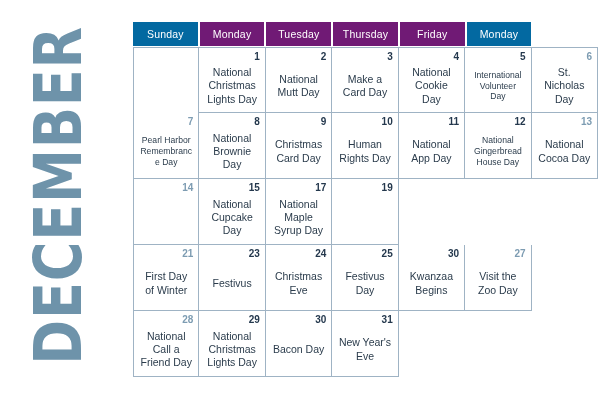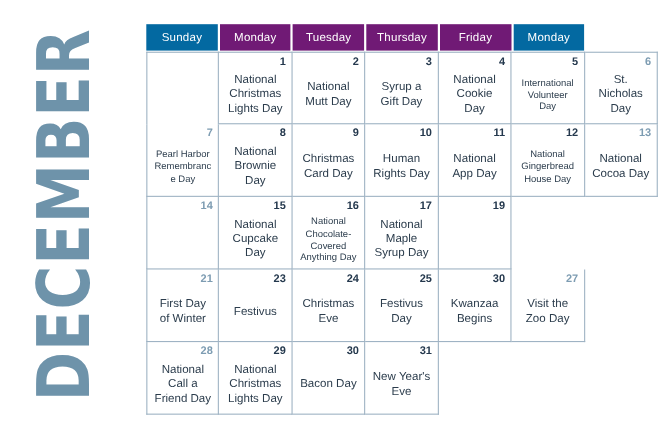--- a/index.html
+++ b/index.html
@@ -162,21 +162,21 @@
           <div class="day-cell">
             <div class="daynum">1</div>
             <div class="event">National Christmas Lights Day</div>
           </div>
           <div class="day-cell">
             <div class="daynum">2</div>
             <div class="event">National Mutt Day</div>
           </div>
           <div class="day-cell">
             <div class="daynum">3</div>
-            <div class="event">Syrup a Gift Day</div>
+            <div class="event">Make a Card Day</div>
           </div>
           <div class="day-cell">
             <div class="daynum">4</div>
             <div class="event">National Cookie Day</div>
           </div>
           <div class="day-cell">
             <div class="daynum">5</div>
             <div class="event small">International Volunteer Day</div>
           </div>
           <div class="day-cell">
@@ -214,24 +214,20 @@
             <div class="event">National Cocoa Day</div>
           </div>
         </div>
         <div class="week-row">
           <div class="day-cell">
             <div class="daynum weekend">14</div>
           </div>
           <div class="day-cell">
             <div class="daynum">15</div>
             <div class="event">National Cupcake Day</div>
-          </div>
-          <div class="day-cell">
-            <div class="daynum">16</div>
-            <div class="event small">National Chocolate-Covered Anything Day</div>
           </div>
           <div class="day-cell">
             <div class="daynum">17</div>
             <div class="event">National Maple Syrup Day</div>
           </div>
           <div class="day-cell">
             <div class="daynum">19</div>
           </div>
         </div>
         <div class="week-row">

